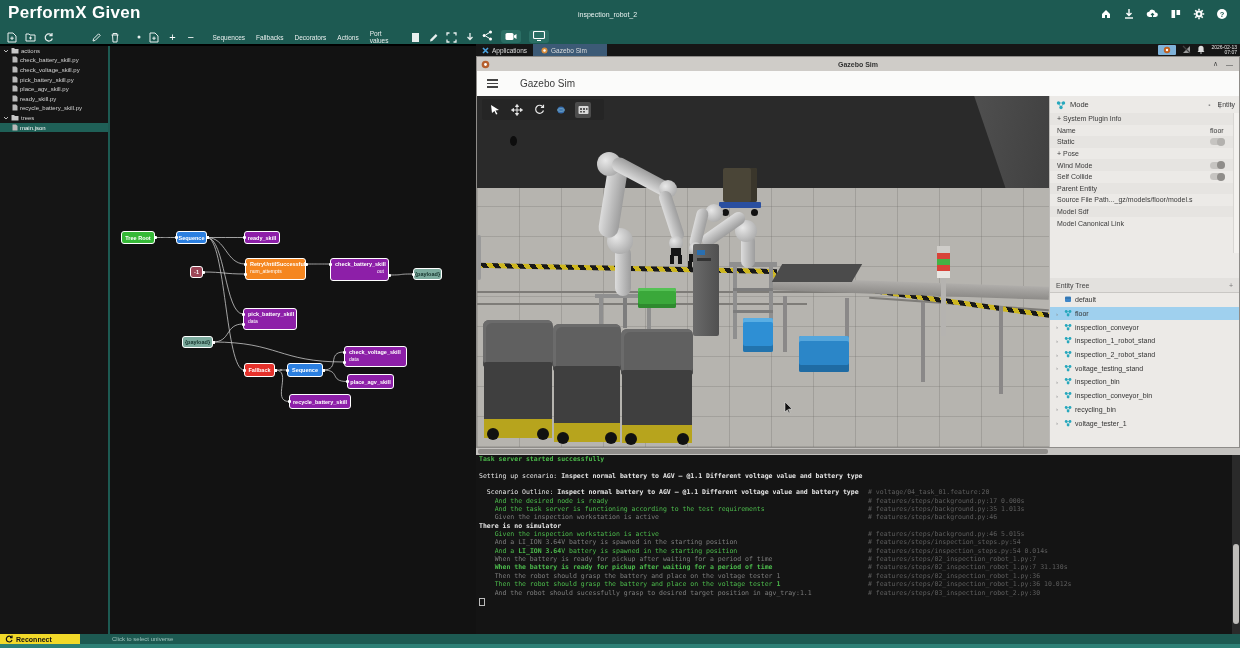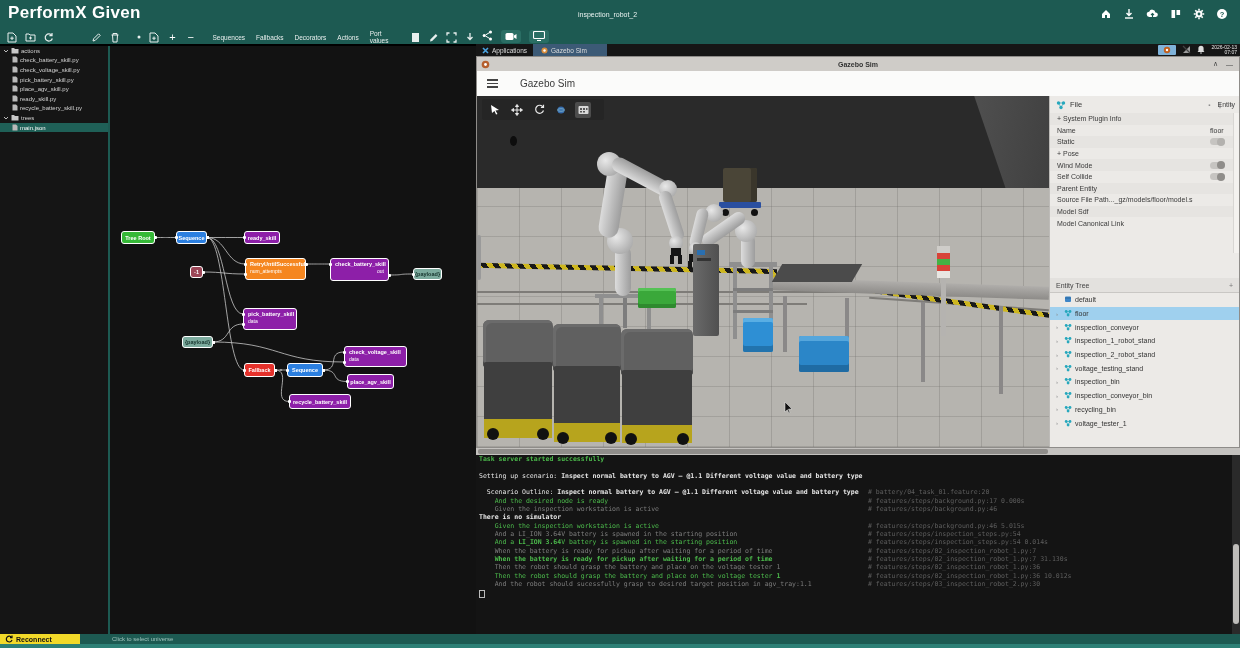--- a/index.html
+++ b/index.html
@@ -632,21 +632,21 @@
       </div>
 
       <div class="abs" id="gpanel">
         <div class="abs" id="gp-head">
           <svg width="10" height="10">
               <circle cx="2.5" cy="3" r="1.7" fill="#27a8bd"></circle>
               <circle cx="7.5" cy="3" r="1.7" fill="#27a8bd"></circle>
               <circle cx="5" cy="7.5" r="1.7" fill="#27a8bd"></circle>
               <path d="M2.5 3 L7.5 3 L5 7.5 Z" stroke="#27a8bd" stroke-width="0.7" fill="none"></path>
             </svg>
-          <span class="lbl">File</span>
+          <span class="lbl">Mode</span>
           <span class="ctr">
             <span>▪</span>
             <span>∥</span>
             <span>˅</span>
           </span>
         </div>
         <span class="abs" id="gp-entlbl">Entity</span>
         <div class="abs" id="gp-rows" style="left:0;top:17px;width:183px;">
             <div class="mrow">
               <span>+ System Plugin Info</span>
@@ -798,22 +798,23 @@
       </div>
     </div>
 
     <div class="abs" id="hscroll"></div>
     <div class="abs" id="hthumb"></div>
     <div class="abs" id="console">
         <div class="cline"><span class="c-ok"><b>Task server started successfully</b></span></div>
         <div class="cline"><span class="c-plain"><span></span></span></div>
         <div class="cline"><span class="c-plain"><span>Setting up scenario: </span><b>Inspect normal battery to AGV — @1.1 Different voltage value and battery type</b></span></div>
         <div class="cline"><span class="c-plain"><span></span></span></div>
-        <div class="cline"><span class="c-plain"><span>  Scenario Outline: </span><b>Inspect normal battery to AGV — @1.1 Different voltage value and battery type</b></span><span class="cmt"># battery/04_task_01.feature:20</span></div>
+        <div class="cline"><span class="c-plain"><span>  Scenario Outline: </span><b>Inspect normal battery to AGV — @1.1 Different voltage value and battery type</b></span><span class="cmt"># voltage/04_task_01.feature:20</span></div>
         <div class="cline"><span class="c-ok"><span>    And the desired node is ready</span></span><span class="cmt"># features/steps/background.py:17 0.000s</span></div>
+        <div class="cline"><span class="c-ok"><span>    And the task server is functioning according to the test requirements</span></span><span class="cmt"># features/steps/background.py:35 1.013s</span></div>
         <div class="cline"><span class="c-dim"><span>    Given the inspection workstation is active</span></span><span class="cmt"># features/steps/background.py:46</span></div>
         <div class="cline"><span class="c-plain"><b>There is no simulator</b></span></div>
         <div class="cline"><span class="c-ok"><span>    Given the inspection workstation is active</span></span><span class="cmt"># features/steps/background.py:46 5.015s</span></div>
         <div class="cline"><span class="c-dim"><span>    And a LI_ION 3.64V battery is spawned in the starting position</span></span><span class="cmt"># features/steps/inspection_steps.py:54</span></div>
         <div class="cline"><span class="c-ok"><span>    And a </span><b>LI_ION 3.64</b><span>V battery is spawned in the starting position</span></span><span class="cmt"># features/steps/inspection_steps.py:54 0.014s</span></div>
         <div class="cline"><span class="c-dim"><span>    When the battery is ready for pickup after waiting for a period of time</span></span><span class="cmt"># features/steps/02_inspection_robot_1.py:7</span></div>
         <div class="cline"><span class="c-ok"><b>    When the battery is ready for pickup after waiting for a period of time</b></span><span class="cmt"># features/steps/02_inspection_robot_1.py:7 31.130s</span></div>
         <div class="cline"><span class="c-dim"><span>    Then the robot should grasp the battery and place on the voltage tester 1</span></span><span class="cmt"># features/steps/02_inspection_robot_1.py:36</span></div>
         <div class="cline"><span class="c-ok"><span>    Then the robot should grasp the battery and place on the voltage tester </span><b>1</b></span><span class="cmt"># features/steps/02_inspection_robot_1.py:36 10.012s</span></div>
         <div class="cline"><span class="c-dim"><span>    And the robot should sucessfully grasp to desired target position in agv_tray:1.1</span></span><span class="cmt"># features/steps/03_inspection_robot_2.py:30</span></div>

